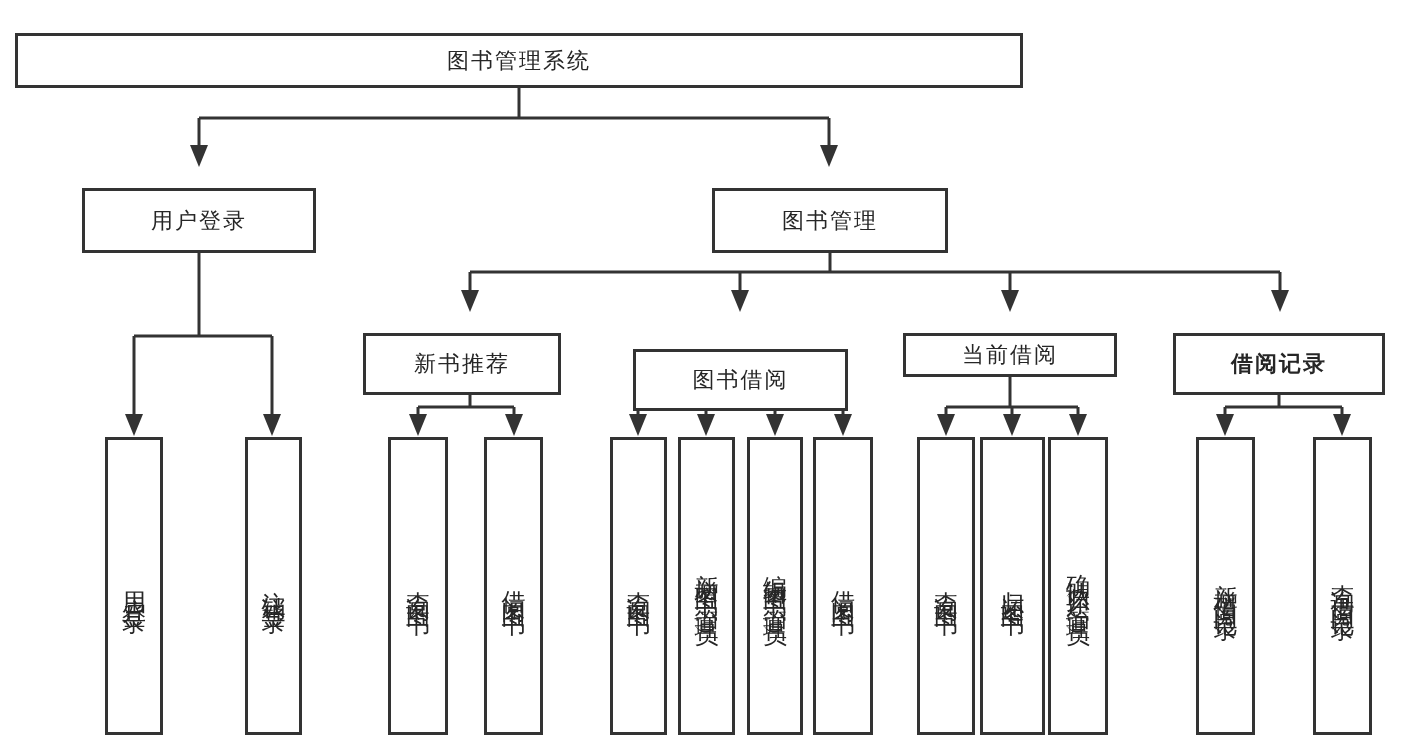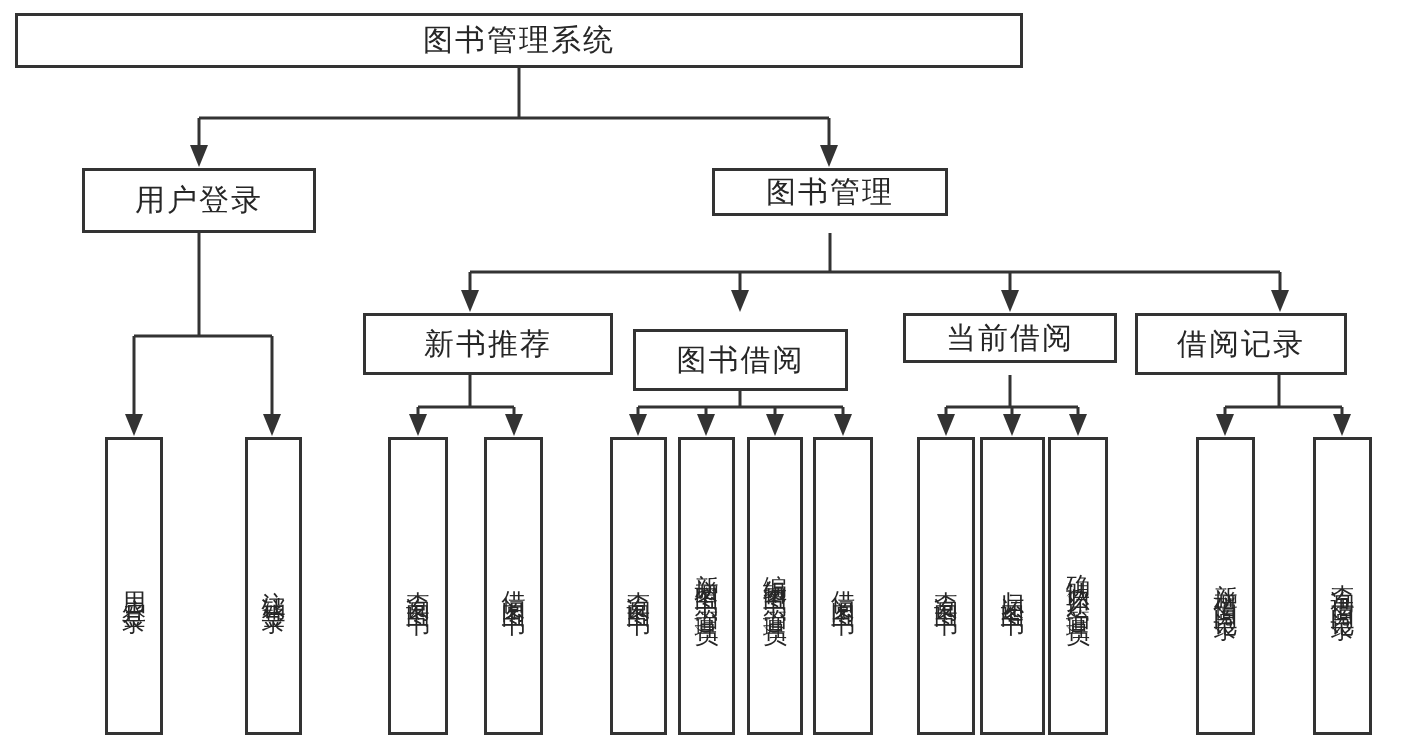--- a/index.html
+++ b/index.html
@@ -7,21 +7,21 @@
     position:relative;width:1405px;height:747px;background:var(--background,#fff);
     font-family:"Liberation Sans","DejaVu Sans",sans-serif;overflow:hidden;
   }
   #wires{position:absolute;left:0;top:0;z-index:0;}
   .box{
     position:absolute;box-sizing:border-box;background:#fff;
     border:3px solid var(--line,#333);
     display:flex;align-items:center;justify-content:center;
     color:var(--text,#262626);z-index:1;
   }
-  .h-box{font-size:30px;letter-spacing:2px;white-space:nowrap;}
+  .h-box{font-size:22px;letter-spacing:2px;white-space:nowrap;margin-top:20px;}
   .v-box span{
     writing-mode:vertical-rl;text-orientation:mixed;
     font-size:24px;letter-spacing:7px;line-height:1;
   }
   .watermark{
     position:absolute;z-index:2;font-size:19px;letter-spacing:1px;
     color:var(--watermark,#a8a8a8);white-space:nowrap;
     text-shadow:1px 0 rgba(196,80,80,.25),-1px 0 rgba(90,110,200,.25);
   }
 </style>
@@ -96,34 +96,34 @@
     </g>
   </svg>
 
   <div class="box h-box" style="left:15px;top:13px;width:1008px;height:55px;">
     <span>图书管理系统</span>
   </div>
 
   <div class="box h-box" style="left:82px;top:168px;width:234px;height:65px;">
     <span>用户登录</span>
   </div>
-  <div class="box h-box" style="left:712px;top:168px;width:236px;height:48px;">
+  <div class="box h-box" style="left:712px;top:168px;width:236px;height:65px;">
     <span>图书管理</span>
   </div>
 
-  <div class="box h-box" style="left:363px;top:313px;width:250px;height:62px;">
+  <div class="box h-box" style="left:363px;top:313px;width:198px;height:62px;">
     <span>新书推荐</span>
   </div>
   <div class="box h-box" style="left:633px;top:329px;width:215px;height:62px;">
     <span>图书借阅</span>
   </div>
-  <div class="box h-box" style="left:903px;top:313px;width:214px;height:50px;">
+  <div class="box h-box" style="left:903px;top:313px;width:214px;height:44px;">
     <span>当前借阅</span>
   </div>
-  <div class="box h-box" style="left:1135px;top:313px;width:212px;height:62px;">
+  <div class="box h-box" style="left:1173px;top:313px;width:212px;height:62px;font-weight:bold;">
     <span>借阅记录</span>
   </div>
 
   <div class="box v-box" style="left:105px;top:437px;width:58px;height:298px;">
     <span>用户登录</span>
   </div>
   <div class="box v-box" style="left:245px;top:437px;width:57px;height:298px;">
     <span>注销登录</span>
   </div>
 

